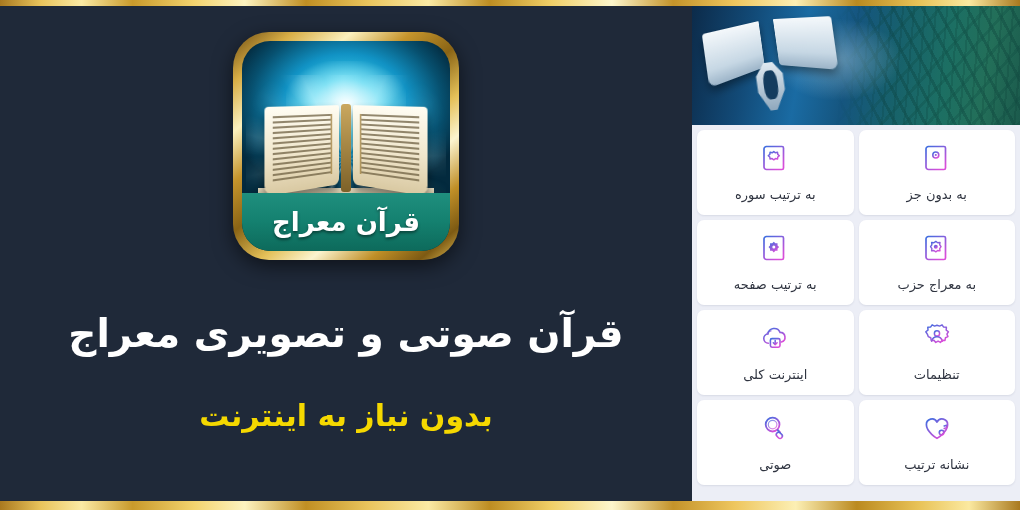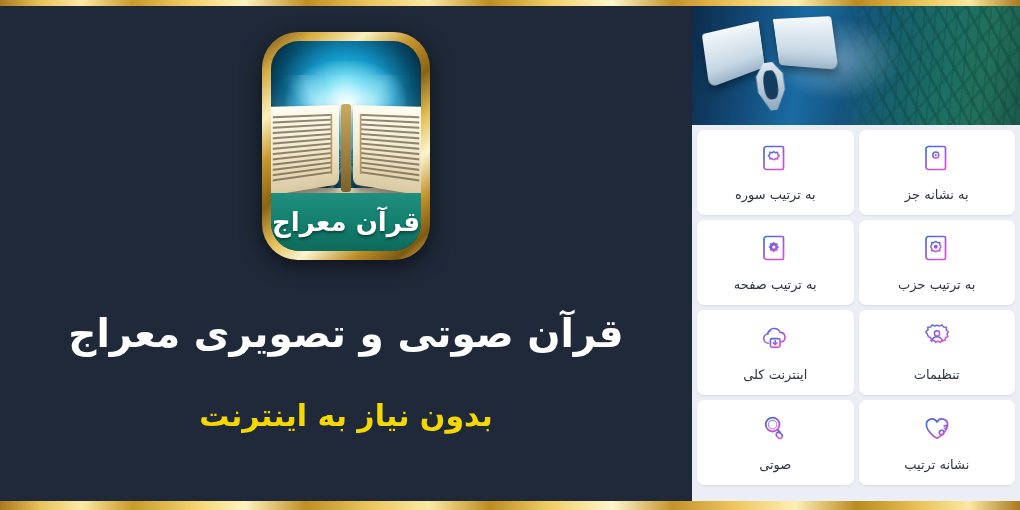--- a/index.html
+++ b/index.html
@@ -46,21 +46,21 @@
     flex-direction: column;
     align-items: center;
     justify-content: flex-start;
     z-index: 10;
   }
 
   
   .app-icon-wrap {
     position: relative;
     margin-top: 26px;
-    width: 168px; height: 228px;
+    width: 226px; height: 228px;
   }
   .app-icon {
     position: absolute;
     inset: 0;
     border-radius: 36px;
     padding: 9px;
     background:
       linear-gradient(140deg,
         #6b4a10 0%, #d8ae46 12%, #fbf0bd 24%, #c5942c 36%,
         #8a6415 48%, #e4c058 60%, #fcf4cf 70%, #c08f27 82%,
@@ -352,21 +352,21 @@
               <linearGradient id="g0" x1="0" y1="0" x2="0.7" y2="1">
             <stop offset="0%" stop-color="#3b6fe0"></stop>
                 <stop offset="100%" stop-color="#d94ed9"></stop>
           </linearGradient>
             </defs>
           <path d="M7 4.5h16a1.5 1.5 0 0 1 1.5 1.5v20a1.5 1.5 0 0 1-1.5 1.5H7.5A2.5 2.5 0 0 1 5 25V7a2.5 2.5 0 0 1 2.5-2.5z" stroke="url(#g0)" stroke-width="1.7" stroke-linejoin="round"></path>
           <path d="M5 24.2h18" stroke="url(#g0)" stroke-width="1.5"></path>
           <circle cx="14.8" cy="13" r="3" stroke="url(#g0)" stroke-width="1.6"></circle>
           <circle cx="14.8" cy="13" r="1.1" fill="url(#g0)"></circle>
         </svg>
-        <div class="menu-label">به نشانه جز</div>
+        <div class="menu-label">به بدون جز</div>
       </div>
 
       <div class="menu-card">
         <svg class="menu-icon" viewBox="0 0 32 32" fill="none">
           <defs>
               <linearGradient id="g1" x1="0" y1="0" x2="0.7" y2="1">
             <stop offset="0%" stop-color="#3b6fe0"></stop>
                 <stop offset="100%" stop-color="#d94ed9"></stop>
           </linearGradient>
             </defs>
@@ -383,21 +383,21 @@
               <linearGradient id="g2" x1="0" y1="0" x2="0.7" y2="1">
             <stop offset="0%" stop-color="#3b6fe0"></stop>
                 <stop offset="100%" stop-color="#d94ed9"></stop>
           </linearGradient>
             </defs>
           <path d="M7 4.5h16a1.5 1.5 0 0 1 1.5 1.5v20a1.5 1.5 0 0 1-1.5 1.5H7.5A2.5 2.5 0 0 1 5 25V7a2.5 2.5 0 0 1 2.5-2.5z" stroke="url(#g2)" stroke-width="1.7" stroke-linejoin="round"></path>
           <path d="M5 24.2h18" stroke="url(#g2)" stroke-width="1.5"></path>
           <path d="M14.8 9.4l1.9 1.35 2.3-.3-.3 2.3 1.35 1.9-1.35 1.9.3 2.3-2.3-.3-1.9 1.35-1.9-1.35-2.3.3.3-2.3-1.35-1.9 1.35-1.9-.3-2.3 2.3.3z" stroke="url(#g2)" stroke-width="1.4" stroke-linejoin="round"></path>
           <circle cx="14.8" cy="14.65" r="2" fill="url(#g2)"></circle>
         </svg>
-        <div class="menu-label">به ترتیب حزب</div>
+        <div class="menu-label">به معراج حزب</div>
       </div>
 
       <div class="menu-card">
         <svg class="menu-icon" viewBox="0 0 32 32" fill="none">
           <defs>
               <linearGradient id="g3" x1="0" y1="0" x2="0.7" y2="1">
             <stop offset="0%" stop-color="#3b6fe0"></stop>
                 <stop offset="100%" stop-color="#d94ed9"></stop>
           </linearGradient>
             </defs>

